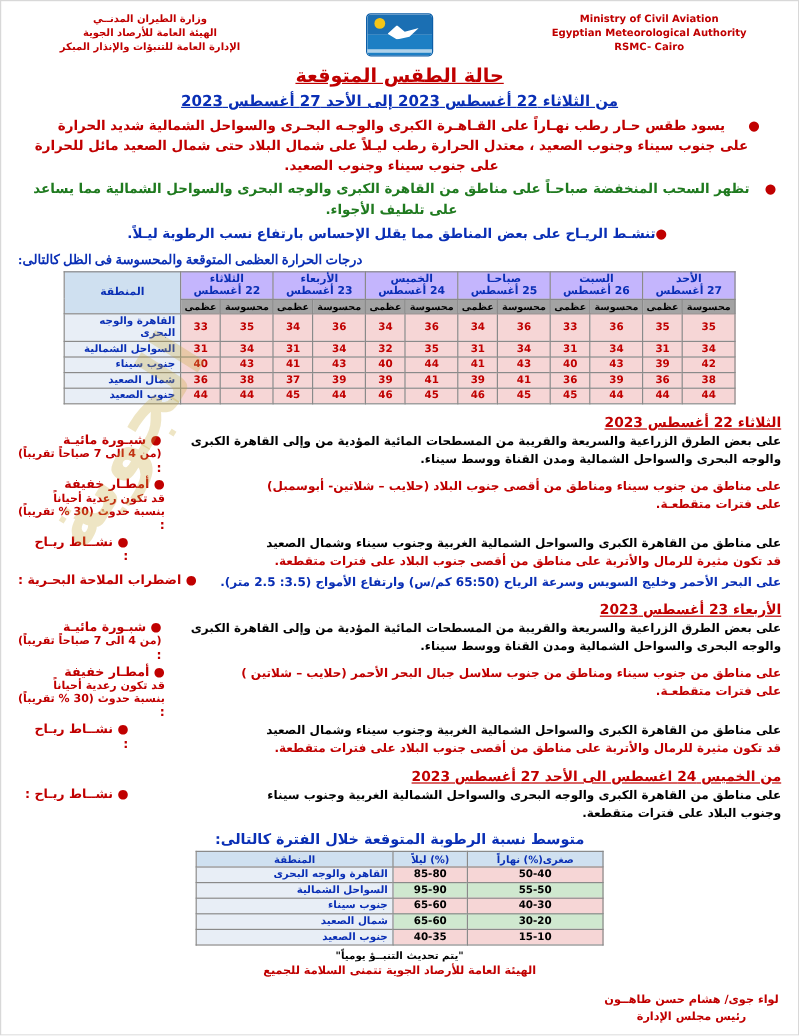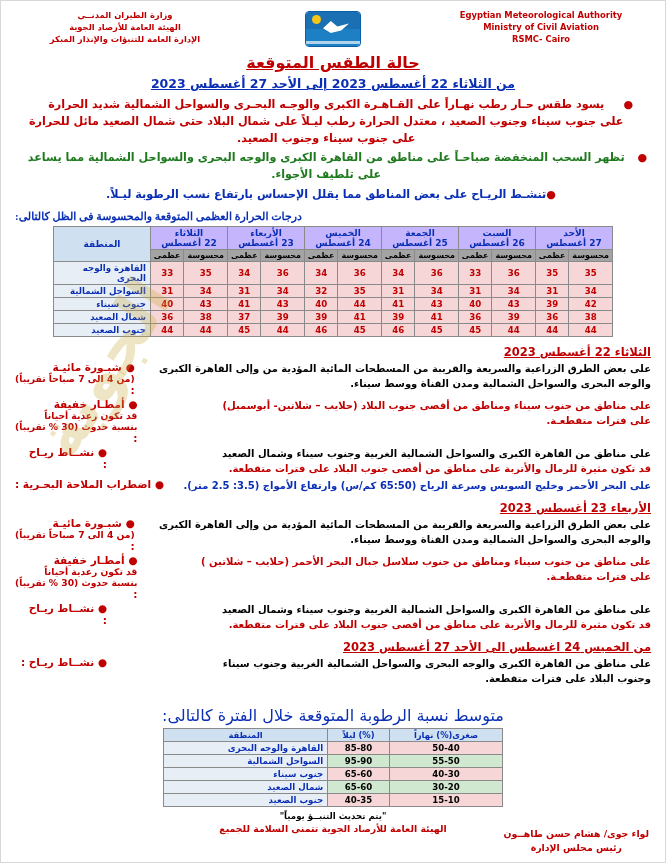--- a/index.html
+++ b/index.html
@@ -66,21 +66,21 @@
   .item{display:flex;justify-content:flex-start;margin:2px 0;}
   .item .lab{
     color:#c00000;font-weight:bold;font-size:10.5px;white-space:nowrap;
     min-width:92px;text-align:right;direction:rtl;
   }
   .item .body{flex:1;text-align:right;font-size:10px;line-height:1.5;font-weight:bold;padding-inline-end:6px;}
   .item .body .ln{display:block;}
   .note{font-size:9.2px;font-weight:bold;}
 
   
-  .hum-head{color:#0a2fb5;font-weight:normal;font-size:16px;text-align:center;margin:20px 0 3px;}
+  .hum-head{color:#0a2fb5;font-weight:bold;font-size:12px;text-align:center;margin:6px 0 3px;}
   .hum{width:340px;font-size:8.6px;}
   .hum th,.hum td{border:1px solid #8a8a8a;text-align:center;padding:1px 3px;font-weight:bold;}
   .hum th{background:#cfe0f0;color:#0a2fb5;font-size:8.4px;}
   .hum td.reg{background:#e8eef6;color:#0a2fb5;text-align:right;padding-right:4px;}
   .hum td.v{background:#f6d6d6;color:#000;}
   .hum td.vg{background:#cfe8cf;color:#000;}
 
   .footer-note{text-align:center;font-size:8.6px;font-weight:bold;margin-top:4px;color:#000;}
   .footer-org{text-align:center;font-size:9.4px;font-weight:bold;color:#c00000;margin-top:2px;}
   .sign{position:absolute;bottom:7px;right:16px;text-align:center;font-size:9.4px;font-weight:bold;color:#c00000;line-height:1.5;}
@@ -95,22 +95,22 @@
 </style>
 </head>
 <body>
 
 <div class="page">
 
   <div class="wm">الجوية</div>
 
   <div class="hdr">
     <div class="hdr-side">
+      <div>Ministry of Civil Aviation</div>
       <div>Egyptian Meteorological Authority</div>
-      <div>Ministry of Civil Aviation</div>
       <div>RSMC- Cairo</div>
     </div>
     <div class="logo-wrap">
       <div class="logo">
         <div class="sky"></div>
           <div class="sea"></div>
           <div class="sun"></div>
         <div class="bird"></div>
           <div class="wave"></div>
       </div>
@@ -149,21 +149,21 @@
   <table class="temp">
     <tbody>
         <tr>
       <th class="daygrp" colspan="2">
         <span>الأحد</span><br><span>27 أغسطس</span>
       </th>
       <th class="daygrp" colspan="2">
         <span>السبت</span><br><span>26 أغسطس</span>
       </th>
       <th class="daygrp" colspan="2">
-        <span>الجمعة</span><br><span>25 أغسطس</span>
+        <span>صباحـا</span><br><span>25 أغسطس</span>
       </th>
       <th class="daygrp" colspan="2">
         <span>الخميس</span><br><span>24 أغسطس</span>
       </th>
       <th class="daygrp" colspan="2">
         <span>الأربعاء</span><br><span>23 أغسطس</span>
       </th>
       <th class="daygrp" colspan="2">
         <span>الثلاثاء</span><br><span>22 أغسطس</span>
       </th>

